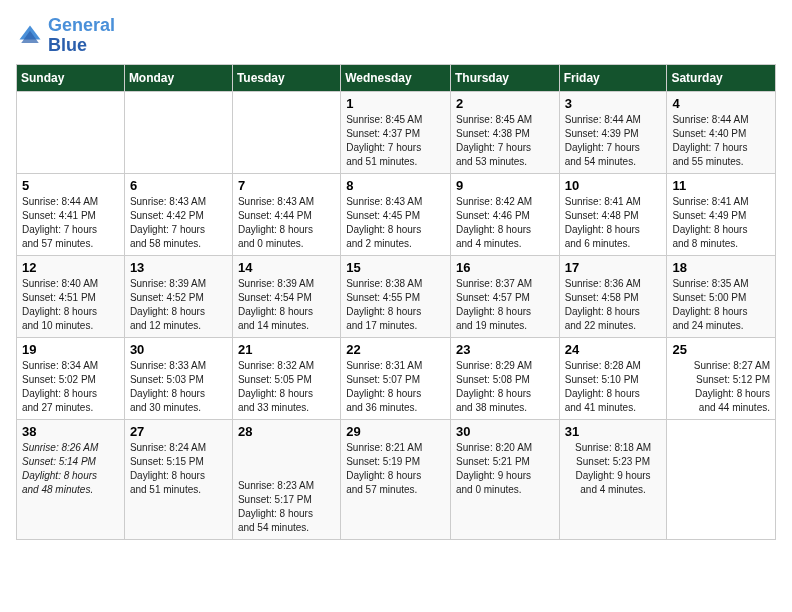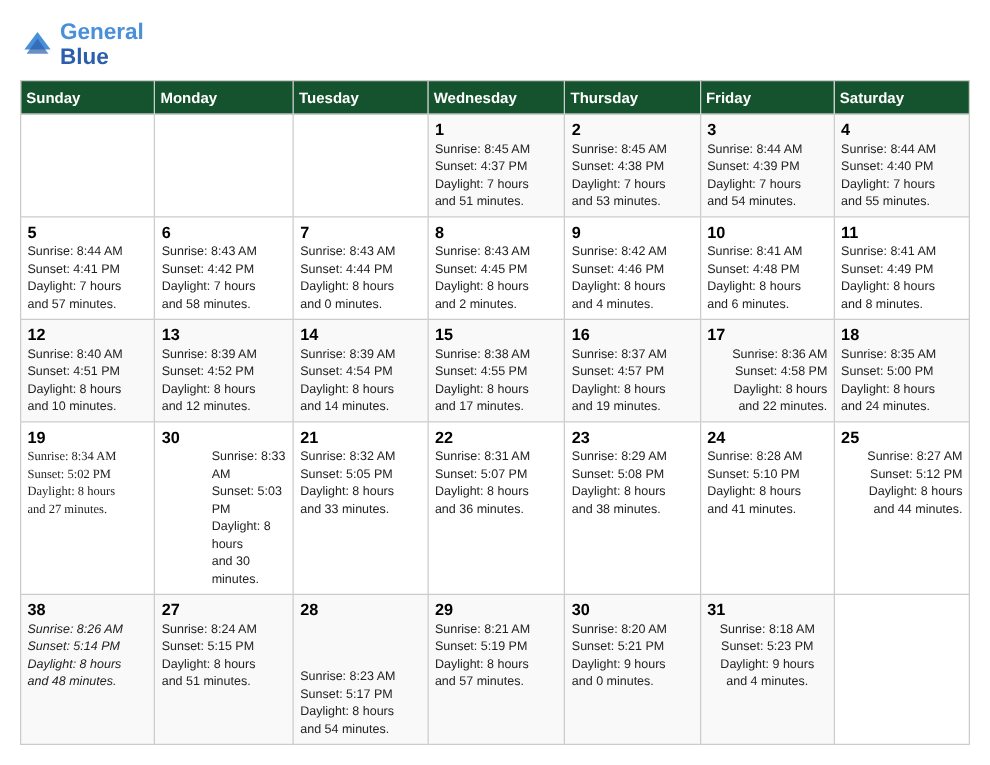--- a/index.html
+++ b/index.html
@@ -233,44 +233,44 @@
         </td>
         <td>
           <span class="day-number">16</span>
           <div class="day-info" style="white-space: pre-line;">Sunrise: 8:37 AM
 Sunset: 4:57 PM
 Daylight: 8 hours
 and 19 minutes.</div>
         </td>
         <td>
           <span class="day-number">17</span>
-          <div class="day-info" style="white-space: pre-line; text-align: right;">Sunrise: 8:36 AM
+          <div class="day-info" style="white-space: pre-line;">Sunrise: 8:36 AM
 Sunset: 4:58 PM
 Daylight: 8 hours
 and 22 minutes.</div>
         </td>
         <td>
           <span class="day-number">18</span>
           <div class="day-info" style="white-space: pre-line;">Sunrise: 8:35 AM
 Sunset: 5:00 PM
 Daylight: 8 hours
 and 24 minutes.</div>
         </td>
       </tr>
       <tr>
         <td>
           <span class="day-number">19</span>
-          <div class="day-info" style="white-space: pre-line; font-family: Liberation Serif, serif;">Sunrise: 8:34 AM
+          <div class="day-info" style="white-space: pre-line;">Sunrise: 8:34 AM
 Sunset: 5:02 PM
 Daylight: 8 hours
 and 27 minutes.</div>
         </td>
         <td>
           <span class="day-number">30</span>
-          <div class="day-info" style="white-space: pre-line; margin-left: 40px;">Sunrise: 8:33 AM
+          <div class="day-info" style="white-space: pre-line;">Sunrise: 8:33 AM
 Sunset: 5:03 PM
 Daylight: 8 hours
 and 30 minutes.</div>
         </td>
         <td>
           <span class="day-number">21</span>
           <div class="day-info" style="white-space: pre-line;">Sunrise: 8:32 AM
 Sunset: 5:05 PM
 Daylight: 8 hours
 and 33 minutes.</div>

